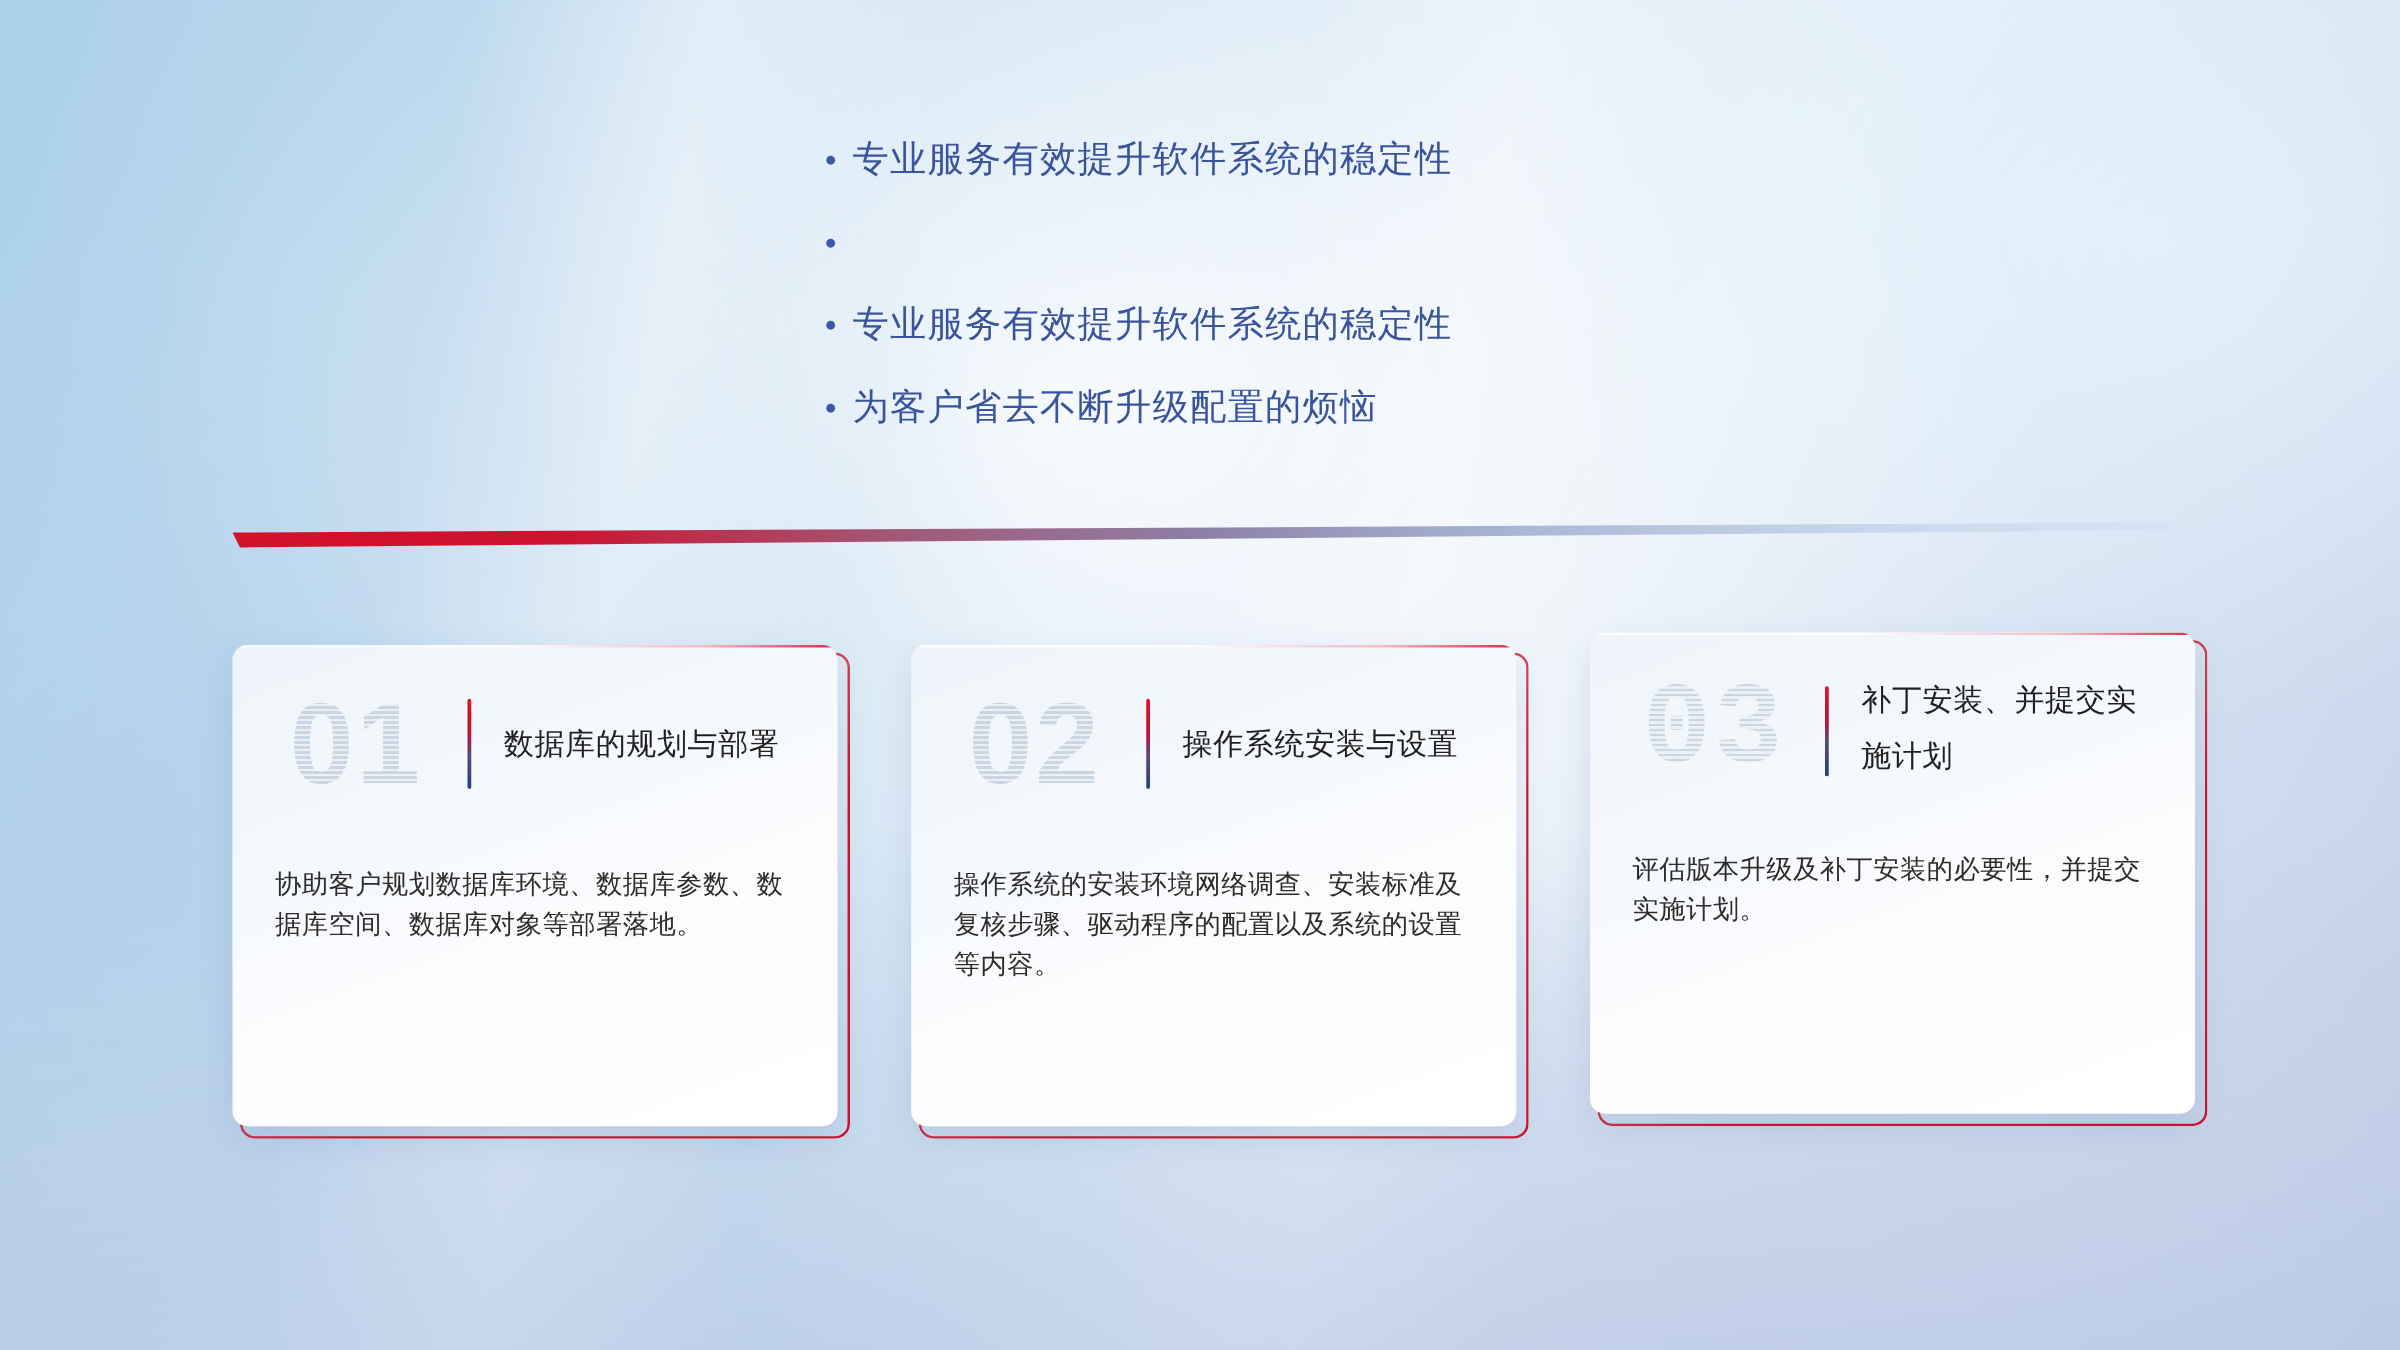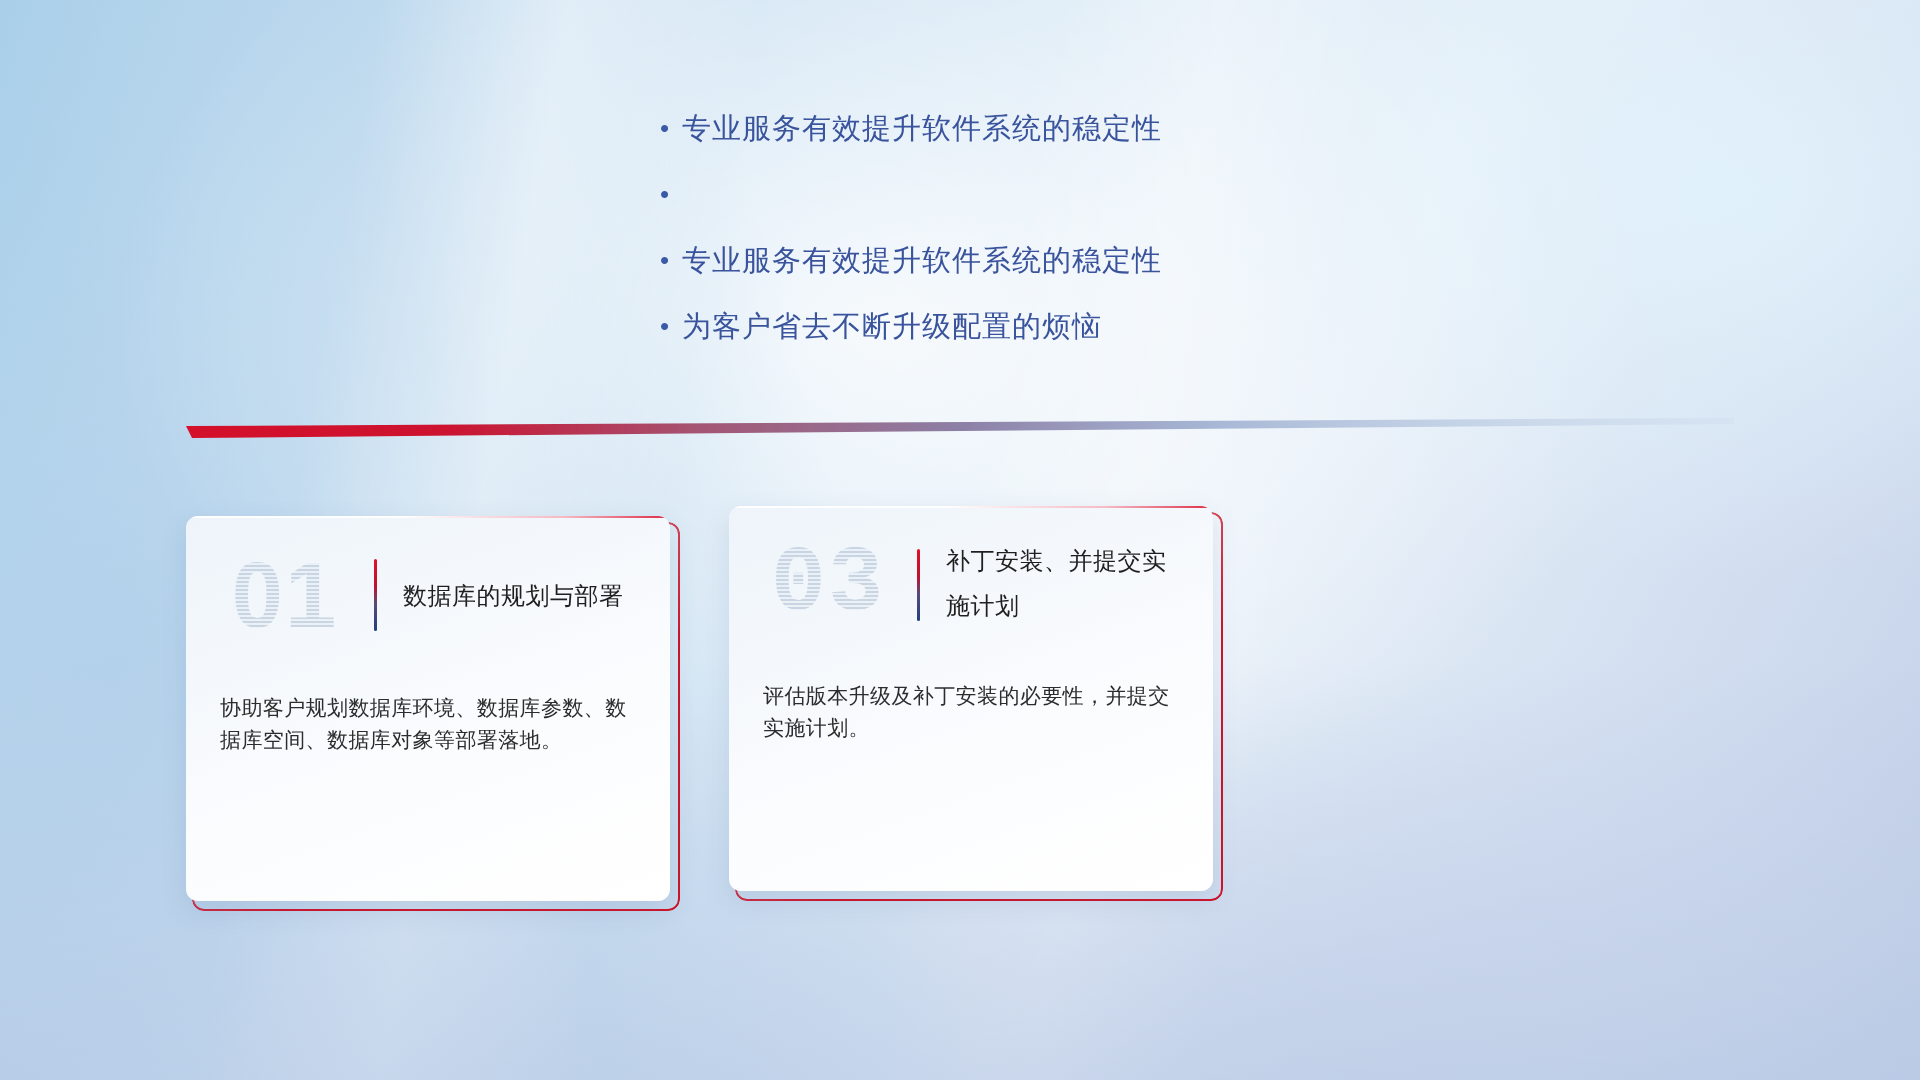--- a/index.html
+++ b/index.html
@@ -230,20 +230,31 @@
       <div class="card-face">
         <div class="card-head">
           <div class="card-num">01</div>
           <div class="card-rule"></div>
           <div class="card-title">数据库的规划与部署</div>
         </div>
         <div class="card-body">协助客户规划数据库环境、数据库参数、数据库空间、数据库对象等部署落地。</div>
       </div>
     </div>
 
+    <div class="card c2">
+      <div class="card-outline"></div>
+      <div class="card-face">
+        <div class="card-head">
+          <div class="card-num">02</div>
+          <div class="card-rule"></div>
+          <div class="card-title">操作系统安装与设置</div>
+        </div>
+        <div class="card-body">操作系统的安装环境网络调查、安装标准及复核步骤、驱动程序的配置以及系统的设置等内容。</div>
+      </div>
+    </div>
 
     <div class="card c3">
       <div class="card-outline"></div>
       <div class="card-face">
         <div class="card-head">
           <div class="card-num">03</div>
           <div class="card-rule"></div>
           <div class="card-title">补丁安装、并提交实施计划</div>
         </div>
         <div class="card-body">评估版本升级及补丁安装的必要性，并提交实施计划。</div>

